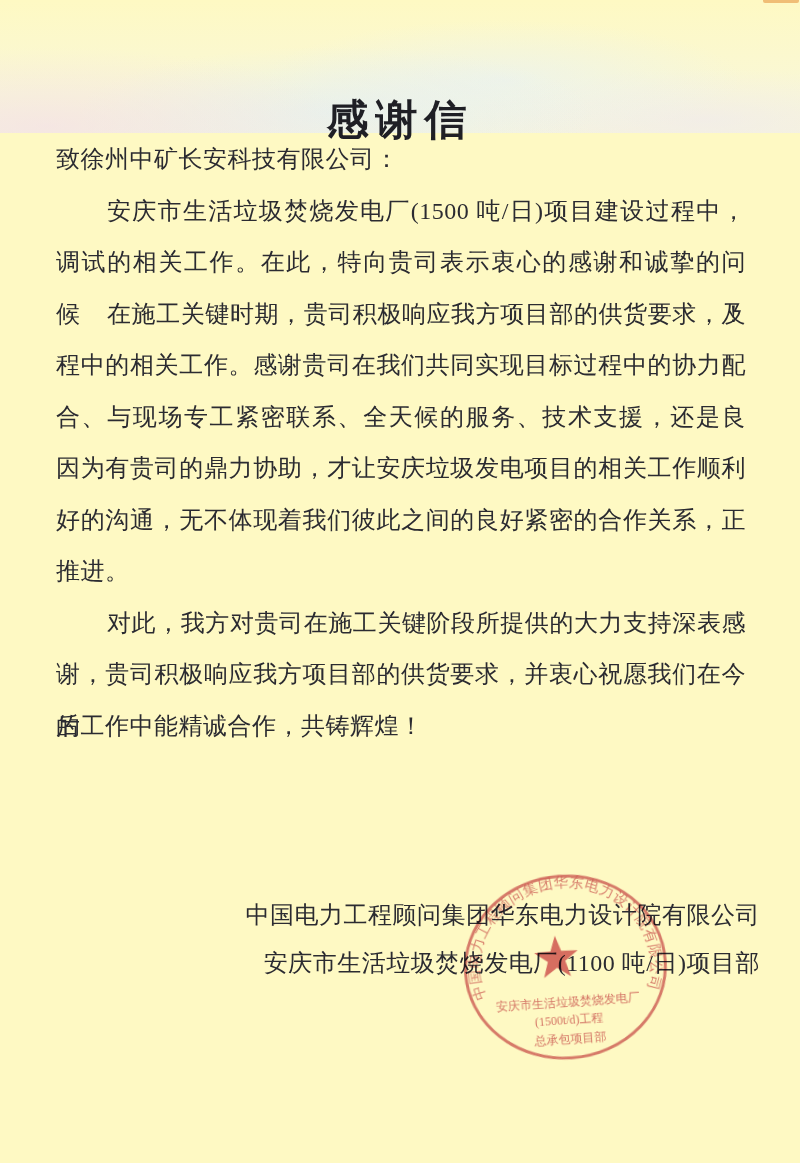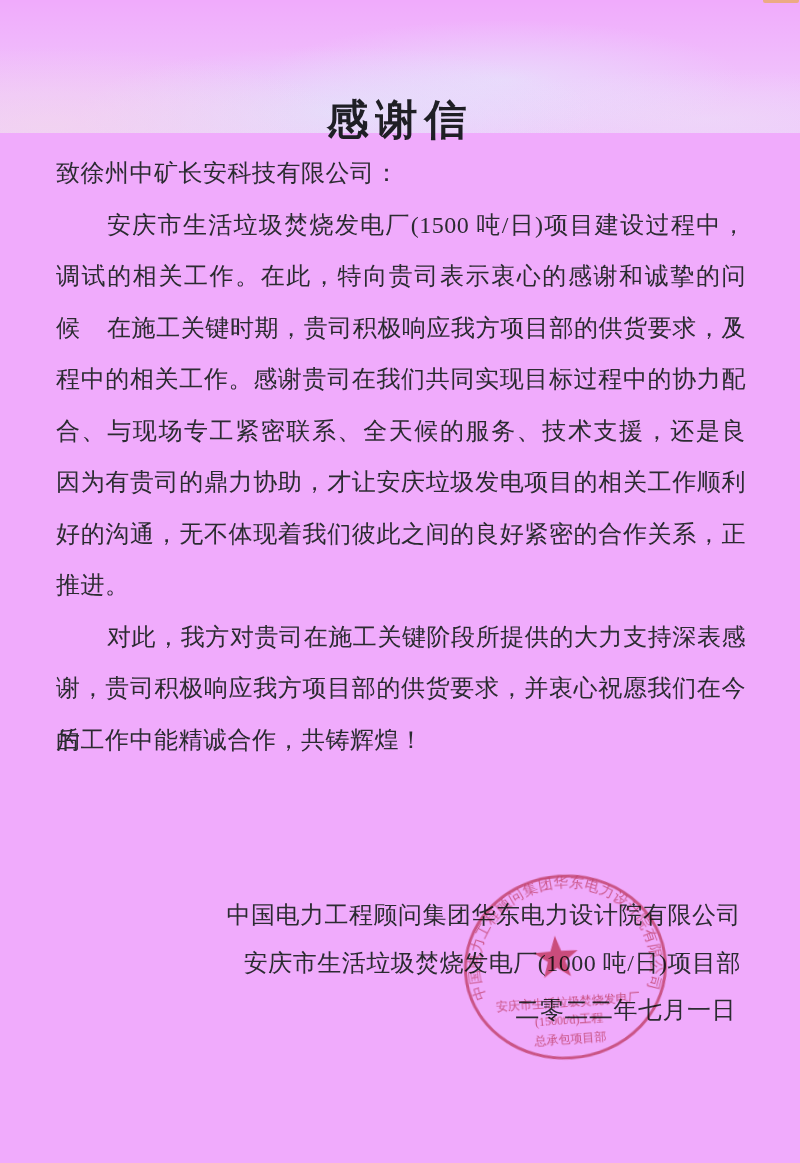--- a/index.html
+++ b/index.html
@@ -1,20 +1,20 @@
 <!DOCTYPE html>
 <html><head>
 <meta charset="utf-8">
 <style>
   html, body { margin: 0; padding: 0; background: #ffffff; }
   .page {
     position: relative;
     width: 800px;
     height: 1163px;
-    background: #f0abfc;
+    background: #fef9c3;
     overflow: hidden;
     font-family: "Liberation Serif", "DejaVu Serif", serif;
     color: #2b2b31;
   }
   
   .scan-tints {
     position: absolute;
     left: 0; top: 1030; width: 800px; height: 133px;
     background:
       radial-gradient(55% 85% at 6% 95%,  rgba(243,218,233,0.55), rgba(243,218,233,0) 70%),
@@ -34,37 +34,37 @@
     position: absolute;
     top: 64px; left: 0; width: 100%;
     text-align: center;
     font-size: 42px;
     font-weight: 700;
     letter-spacing: 7px;
     color: #1f1f25;
   }
   .letter-body {
     position: absolute;
-    top: 148px; left: 56px; width: 690px;
+    top: 134px; left: 56px; width: 690px;
     font-size: 24px;
     letter-spacing: 0.5px;
   }
   .line {
     height: 51.5px;
     line-height: 51.5px;
     text-align: left;
   }
   .line.fill {
     text-align: justify;
     text-align-last: justify;
   }
   .line.indent { text-indent: 51px; }
   .signature {
     position: absolute;
-    top: 892px; right: 59px; width: 700px;
+    top: 892px; right: 40px; width: 700px;
     font-size: 24px;
     letter-spacing: 0.5px;
     text-align: right;
   }
   .signature .sig-line {
     height: 47.5px;
     line-height: 47.5px;
   }
   .signature .sig-date { padding-right: 5px; }
   .stamp {
@@ -97,22 +97,21 @@
     <div class="line fill">因为有贵司的鼎力协助，才让安庆垃圾发电项目的相关工作顺利</div>
     <div class="line fill">好的沟通，无不体现着我们彼此之间的良好紧密的合作关系，正</div>
     <div class="line">推进。</div>
     <div class="line fill indent">对此，我方对贵司在施工关键阶段所提供的大力支持深表感</div>
     <div class="line fill">谢，贵司积极响应我方项目部的供货要求，并衷心祝愿我们在今后</div>
     <div class="line">的工作中能精诚合作，共铸辉煌！</div>
   </div>
 
   <div class="signature">
     <div class="sig-line">中国电力工程顾问集团华东电力设计院有限公司</div>
-    <div class="sig-line">安庆市生活垃圾焚烧发电厂(1000 吨/日)项目部</div>
-    <div class="sig-line sig-date">二零二二年七月一日</div>
+    <div class="sig-line">安庆市生活垃圾焚烧发电厂(1100 吨/日)项目部</div>
   </div>
 
   <div class="stamp">
     <svg width="212" height="192" viewBox="0 0 212 192">
       <defs>
         <filter id="inkblur" x="-10%" y="-10%" width="120%" height="120%">
           <feGaussianBlur stdDeviation="0.45"></feGaussianBlur>
         </filter>
         <path id="rimPath" d="M 25,122 A 86,79 0 1 1 186,122" fill="none"></path>
       </defs>

